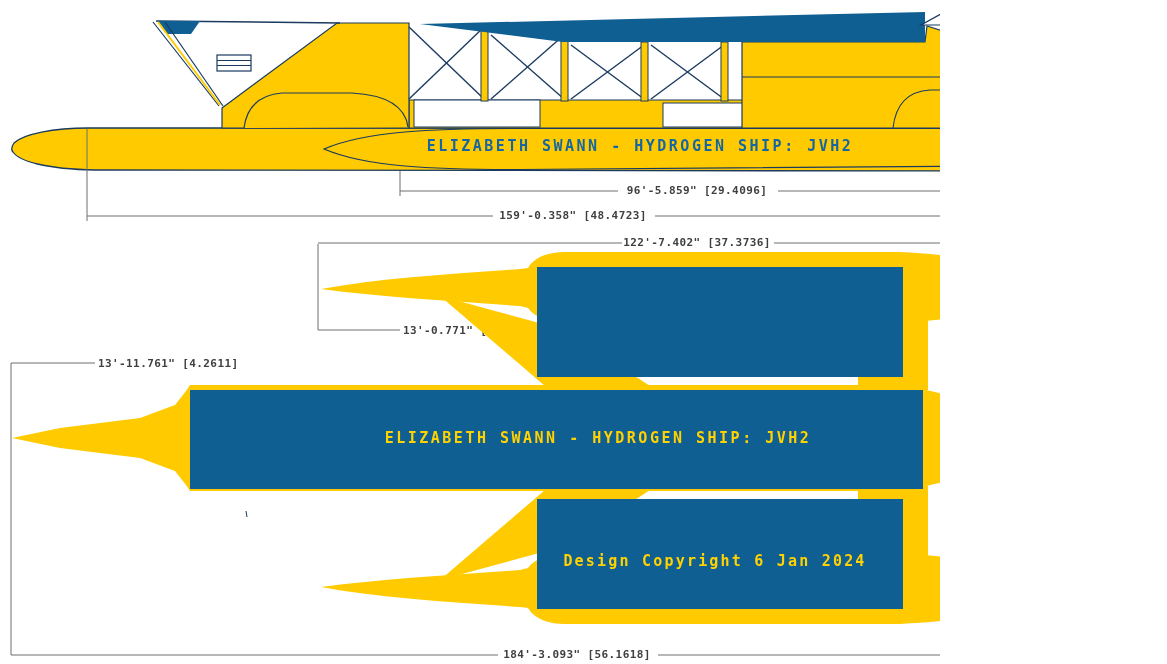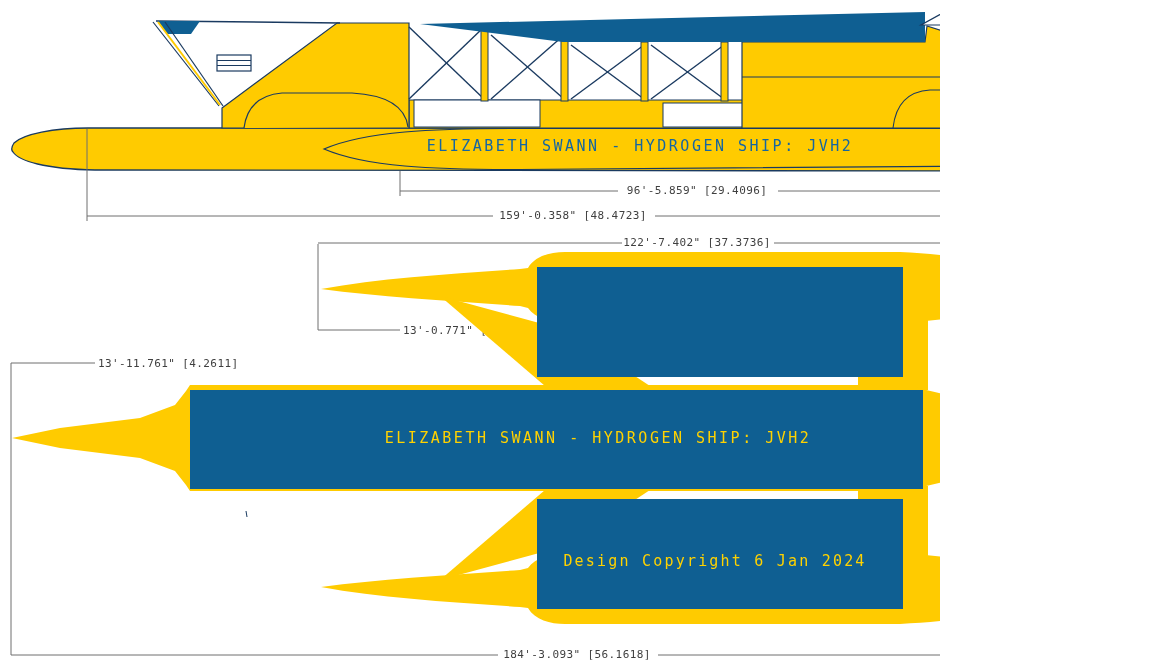--- a/index.html
+++ b/index.html
@@ -1,17 +1,17 @@
 <!DOCTYPE html>
 <html style="--color-yellow: #FFCB00; --color-panel-blue: #0F5F92; --color-outline-navy: #1A3A60; --color-title-blue: #1566A2; --color-text-yellow: #FFD200; --color-magenta: #9E1B70; --color-dim-line: #6E6E6E; --color-dim-text: #3F3F3F; --color-background: #FFFFFF;"><head>
 <meta charset="utf-8">
 <style>
   html,body{margin:0;padding:0;background:#fff;}
   .canvas{position:relative;width:940px;height:664px;background:var(--color-background,#fff);overflow:hidden;
-          font-family:"DejaVu Sans Mono", monospace;}
+          font-family:"DejaVu Sans Mono", monospace;font-weight:bold;}
   svg text{font-family:"DejaVu Sans Mono", monospace;}
   .title-text{font-size:15px;letter-spacing:2.5px;fill:var(--color-title-blue);}
   .plan-title-text{font-size:15px;letter-spacing:2.5px;fill:var(--color-text-yellow);}
   .copyright-text{font-size:15px;letter-spacing:2.2px;fill:var(--color-text-yellow);}
   .dim-text{font-size:11px;letter-spacing:0.4px;fill:var(--color-dim-text);}
   .dim-line{stroke:var(--color-dim-line);stroke-width:1;fill:none;}
   .navy-stroke{stroke:var(--color-outline-navy);fill:none;}
   .yellow-fill{fill:var(--color-yellow);}
   .blue-fill{fill:var(--color-panel-blue);}
   .magenta-fill{fill:var(--color-magenta);}

